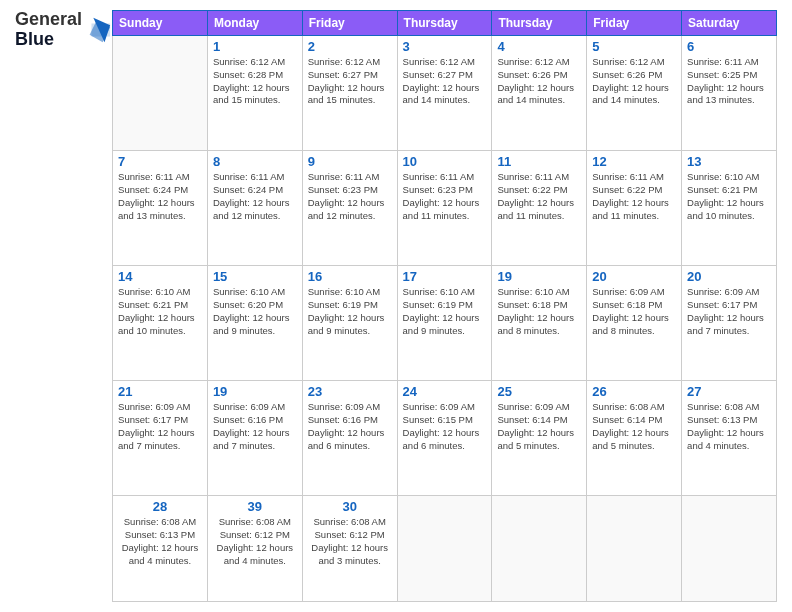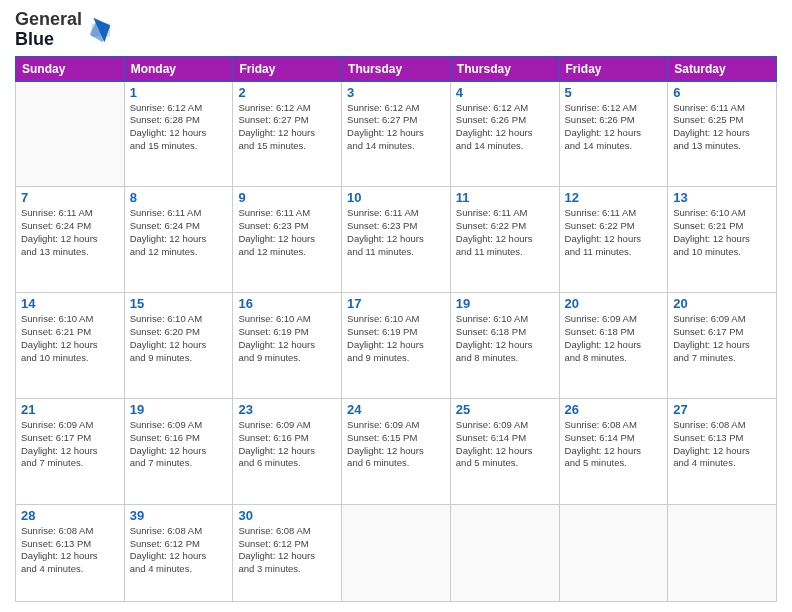--- a/index.html
+++ b/index.html
@@ -8,21 +8,21 @@
       background: #fff;
       width: 792px;
       height: 612px;
       overflow: hidden;
     }
     .page {
       width: 792px;
       height: 612px;
       padding: 10px 15px;
       display: flex;
-      flex-direction: column;
+      flex-direction: row;
     }
     .header {
       display: flex;
       justify-content: space-between;
       align-items: flex-start;
       margin-bottom: 6px;
     }
     .logo {
       display: flex;
       align-items: center;
@@ -51,21 +51,21 @@
     .location-title {
       font-size: 14px;
       color: #555;
     }
     .calendar {
       width: 100%;
       border-collapse: collapse;
       flex: 1;
     }
     .calendar th {
-      background-color: #a21caf;
+      background-color: #8b5cf6;
       color: #fff;
       text-align: left;
       padding: 5px 6px;
       font-size: 12px;
       font-weight: bold;
       border: 1px solid #1565c0;
     }
     .calendar td {
       border: 1px solid #ccc;
       vertical-align: top;
@@ -85,20 +85,21 @@
     .day-info {
       font-size: 9.5px;
       line-height: 1.35;
       color: #444;
     }
     .empty-cell {
       background: #f9f9f9;
     }
     .last-row td {
       height: 70px;
+      text-align: center;
     }
   </style>
 </head>
 <body>
 
 <div class="page">
   <div class="header">
     <div class="logo">
       <div style="display:flex;align-items:center;">
         <div class="logo-text">

